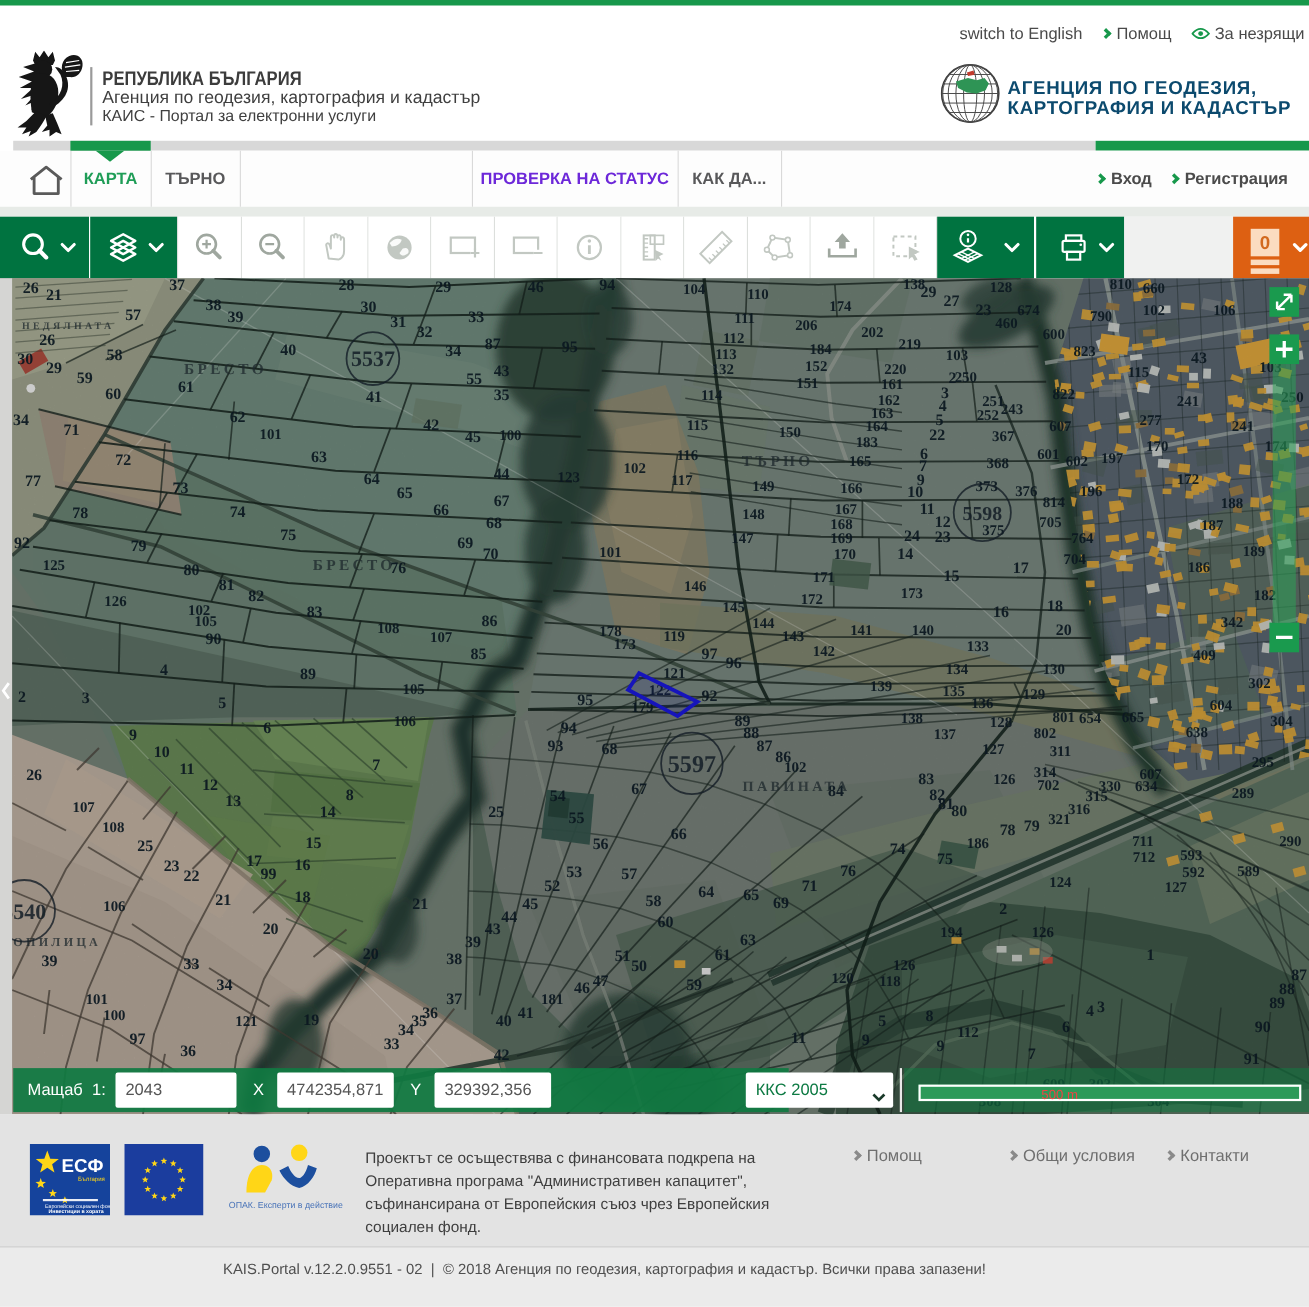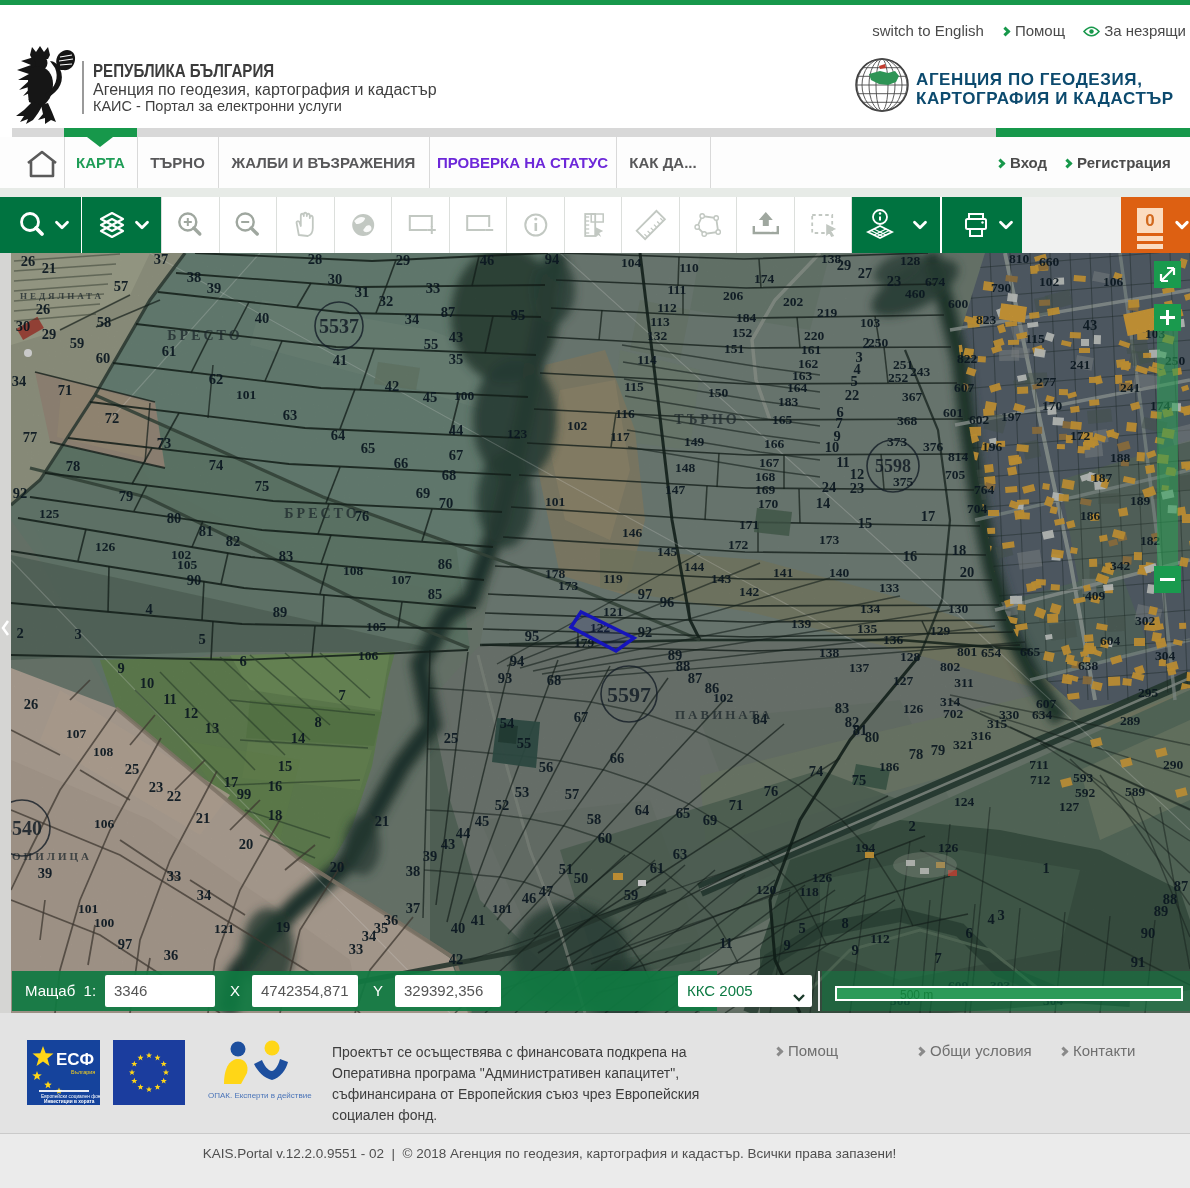--- a/index.html
+++ b/index.html
@@ -78,21 +78,20 @@
 <div class="abs tab"></div>
 <div class="abs nav">
     <div class="sep" style="left:64px"></div>
     <div class="sep" style="left:137px"></div>
     <div class="sep" style="left:218px"></div>
     <div class="sep" style="left:429px"></div>
     <div class="sep" style="left:616px"></div>
     <div class="sep" style="left:710px"></div>
     <div class="nav-item" style="left:64px;width:73px;color:#1f9d57">КАРТА</div>
     <div class="nav-item" style="left:137px;width:81px;color:#58585a">ТЪРНО</div>
-    <div class="nav-item" style="left:218px;width:211px;color:#58585a">ЖАЛБИ И ВЪЗРАЖЕНИЯ</div>
     <div class="nav-item" style="left:429px;width:187px;color:#6d28d9">ПРОВЕРКА НА СТАТУС</div>
     <div class="nav-item" style="left:616px;width:94px;color:#58585a">КАК ДА...</div>
     <svg class="home" width="34" height="28" viewBox="0 0 34 28" style="position:absolute" xmlns="http://www.w3.org/2000/svg">
       <path d="M3 13 L17 2 L31 13 M6 11 L6 26 L28 26 L28 11" fill="none" stroke="#5a5a5a" stroke-width="2.6" stroke-linejoin="round"></path>
     </svg>
     <div class="nav-right" style="left:997px"><i class="chev"></i>Вход</div>
     <div class="nav-right" style="left:1064px"><i class="chev"></i>Регистрация</div>
   </div>
 <div class="abs gap"></div>
 <div class="abs tbar">
@@ -1286,33 +1285,33 @@
 <svg class="abs" style="left:1154px;top:304px" width="27" height="27" viewBox="0 0 27 27" xmlns="http://www.w3.org/2000/svg">
     <path d="M13.5 6 L13.5 21 M6 13.5 L21 13.5" stroke="#fff" stroke-width="3" fill="none"></path>
   </svg>
 <div class="abs" style="left:1157px;top:331px;width:21px;height:235px;background:rgba(42,160,85,0.55)"></div>
 <div class="abs" style="left:1154px;top:566px;width:27px;height:27px;background:#1a9a4e"></div>
 <svg class="abs" style="left:1154px;top:566px" width="27" height="27" viewBox="0 0 27 27" xmlns="http://www.w3.org/2000/svg">
     <path d="M6 13.5 L21 13.5" stroke="#fff" stroke-width="3" fill="none"></path>
   </svg>
 <div class="abs statusbar" style="width:705px">
     <span class="sb-label" style="left:13px">Мащаб&nbsp;&nbsp;1:</span>
-    <div class="sb-input" style="left:93px;width:110px">3346</div>
+    <div class="sb-input" style="left:93px;width:110px">2043</div>
     <span class="sb-label" style="left:218px">X</span>
     <div class="sb-input" style="left:240px;width:106px">4742354,871</div>
     <span class="sb-label" style="left:361px">Y</span>
     <div class="sb-input" style="left:383px;width:106px">329392,356</div>
     <div class="sb-input" style="left:666px;width:134px;color:#0d7a43">ККС 2005<svg width="14" height="9" viewBox="0 0 14 9" style="position:absolute;right:6px;top:18px" xmlns="http://www.w3.org/2000/svg">
         <path d="M2 2 L7 7 L12 2" stroke="#1a3a2a" stroke-width="2.4" fill="none"></path>
       </svg></div>
   </div>
 <div class="abs statusbar2"></div>
 <div class="abs" style="left:818px;top:971px;width:2px;height:40px;background:#e8e8e8"></div>
 <div class="abs" style="left:835px;top:986px;width:348px;height:15px;border:2px solid #fff;background:#2c9a59"></div>
-<div class="abs" style="left:900px;top:988px;width:80px;text-align:left;font-size:12px;color:#15803d">500 m</div>
+<div class="abs" style="left:900px;top:988px;width:80px;text-align:right;font-size:12px;color:#ef4444">500 m</div>
 <div class="abs footer"></div>
 <div class="abs footer2"></div>
 <svg class="abs" style="left:27px;top:1040px" width="73" height="65" viewBox="0 0 73 65" xmlns="http://www.w3.org/2000/svg">
     <rect x="0" y="0" width="73" height="65" fill="#15439c"></rect>
     <polygon points="16.0,6.0 18.7,13.3 26.5,13.6 20.4,18.4 22.5,25.9 16.0,21.6 9.5,25.9 11.6,18.4 5.5,13.6 13.3,13.3" fill="#ffd617"></polygon>
     <polygon points="10.0,31.0 11.2,34.3 14.8,34.5 12.0,36.6 12.9,40.0 10.0,38.1 7.1,40.0 8.0,36.6 5.2,34.5 8.8,34.3" fill="#ffd617"></polygon>
     <polygon points="21.0,41.0 22.0,43.6 24.8,43.8 22.6,45.5 23.4,48.2 21.0,46.7 18.6,48.2 19.4,45.5 17.2,43.8 20.0,43.6" fill="#ffd617"></polygon>
     <polygon points="32.0,47.5 32.9,49.8 35.3,49.9 33.4,51.5 34.1,53.8 32.0,52.5 29.9,53.8 30.6,51.5 28.7,49.9 31.1,49.8" fill="#ffd617"></polygon>
     <text x="29" y="25" font-size="17" font-weight="bold" fill="#fff" font-family="Liberation Sans">ЕСФ</text>
     <text x="44" y="34" font-size="5.5" fill="#ffd617" font-family="Liberation Sans">България</text>

